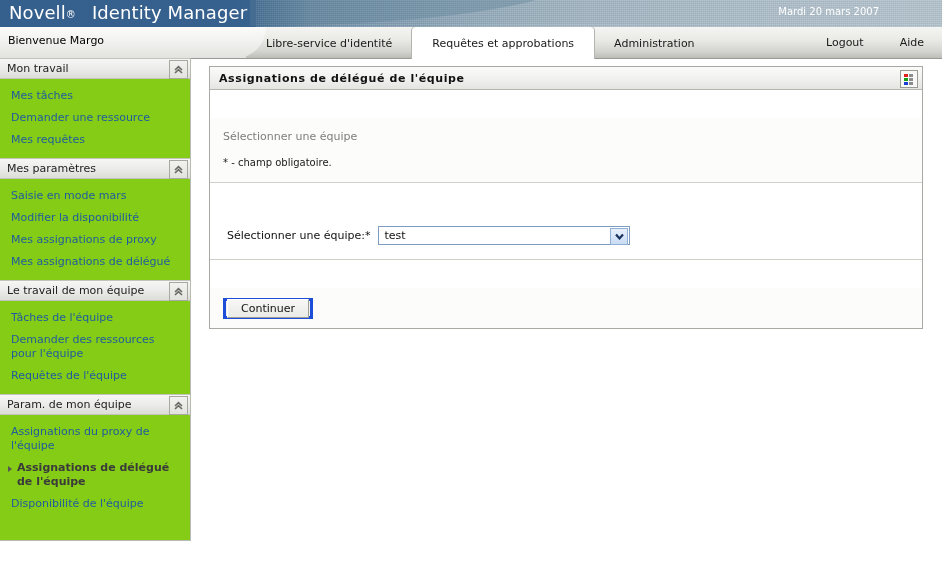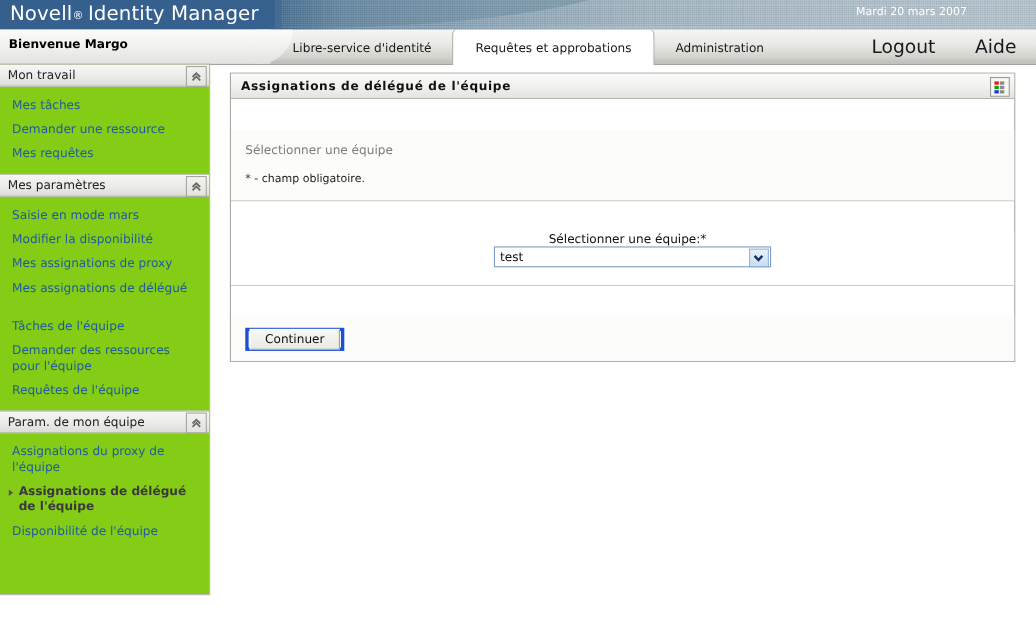--- a/index.html
+++ b/index.html
@@ -47,21 +47,21 @@
     font-size: 18px;
     color: #ffffff;
     letter-spacing: 0.1px;
     white-space: nowrap;
     z-index: 3;
   }
   .brand .reg {
     font-size: 10px;
     vertical-align: 1px;
   }
-  .brand .prod { margin-left: 4px; text-align: center; }
+  .brand .prod { margin-left: 16px; text-align: center; }
   .banner-date {
     position: absolute;
     right: 63px; top: 6px;
     font-size: 10px;
     color: #ffffff;
     white-space: nowrap;
     z-index: 3;
     text-align: right;
   }
 
@@ -82,21 +82,21 @@
   .welcome-curve {
     position: absolute;
     left: 232px; top: 0;
     width: 34px; height: 31px;
     background: linear-gradient(180deg, #fbfbfa 0%, #f2f2f0 45%, #e2e2df 100%);
     border-bottom-right-radius: 30px 31px;
   }
   .welcome-text {
     position: absolute;
     left: 8px; top: 7px;
-    font-weight: bold;
+    font-weight: normal;
     font-size: 11px;
     color: #000000;
     white-space: nowrap;
     z-index: 2;
   }
   .tabs {
     position: absolute;
     left: 246px; top: 0;
     height: 31px;
     display: flex;
@@ -120,21 +120,21 @@
     box-shadow: -1px 0 0 #b5b5b0, 1px 0 0 #b5b5b0;
   }
   .navlinks {
     position: absolute;
     right: 0; top: 0;
     height: 31px;
     display: flex;
     align-items: center;
   }
   .navlink {
-    font-size: 17px;
+    font-size: 11px;
     color: #1a1a1a;
     white-space: nowrap;
     cursor: pointer;
     padding: 0 18px;
   }
 
   
   .sidebar {
     position: absolute;
     left: 0; top: 58px;
@@ -260,21 +260,20 @@
     padding-left: 13px;
     font-size: 10px;
     color: #1a1a1a;
   }
 
   .form-band {
     height: 48px;
     display: flex;
     align-items: center;
     padding-left: 17px;
-    flex-direction: column;
   }
   .field-label {
     font-size: 11px;
     color: #111111;
     white-space: nowrap;
     margin-right: 8px;
   }
   .select-box {
     position: relative;
     width: 250px;
@@ -379,20 +378,29 @@
         </svg>
     </span>
   </div>
   <div class="sec-body">
     <div class="side-item">Saisie en mode mars</div>
     <div class="side-item">Modifier la disponibilité</div>
     <div class="side-item">Mes assignations de proxy</div>
     <div class="side-item">Mes assignations de délégué</div>
   </div>
 
+  <div class="sec-header">
+    <span class="sec-title">Le travail de mon équipe</span>
+    <span class="sec-toggle">
+      <svg width="11" height="11" viewBox="0 0 11 11">
+          <path d="M2 6 L5.5 2.6 L9 6" fill="none" stroke="#6b6b66" stroke-width="1.6"></path>
+          <path d="M2 9 L5.5 5.6 L9 9" fill="none" stroke="#6b6b66" stroke-width="1.6"></path>
+        </svg>
+    </span>
+  </div>
   <div class="sec-body">
     <div class="side-item">Tâches de l'équipe</div>
     <div class="side-item">Demander des ressources pour l'équipe</div>
     <div class="side-item">Requêtes de l'équipe</div>
   </div>
 
   <div class="sec-header">
     <span class="sec-title">Param. de mon équipe</span>
     <span class="sec-toggle">
       <svg width="11" height="11" viewBox="0 0 11 11">

